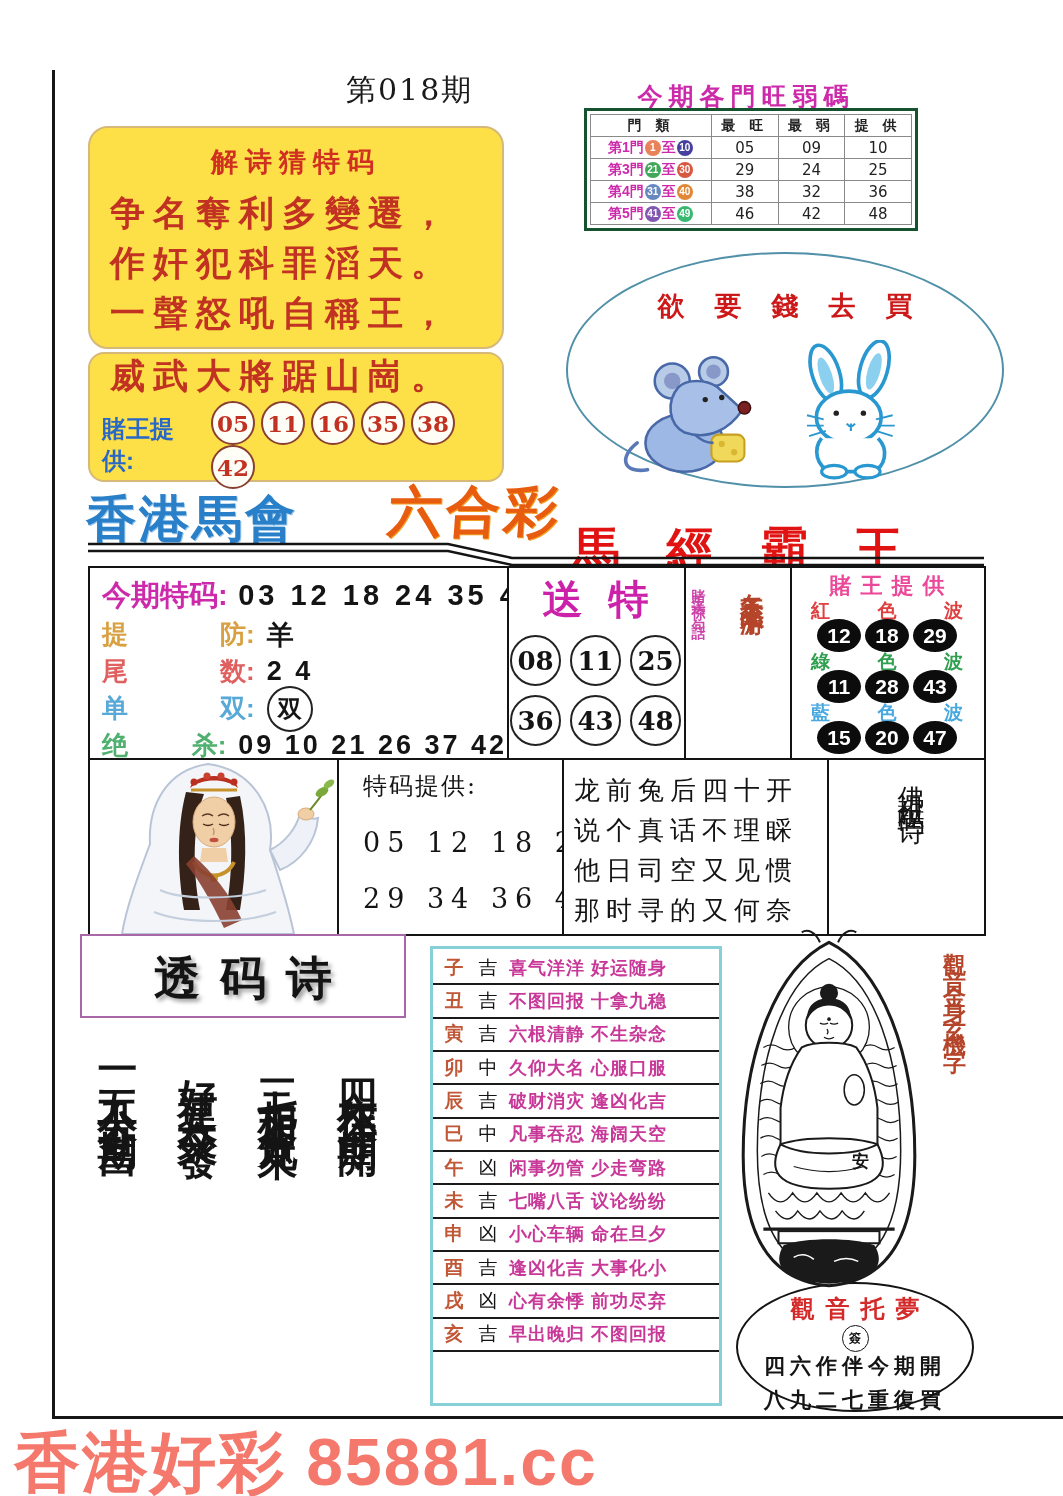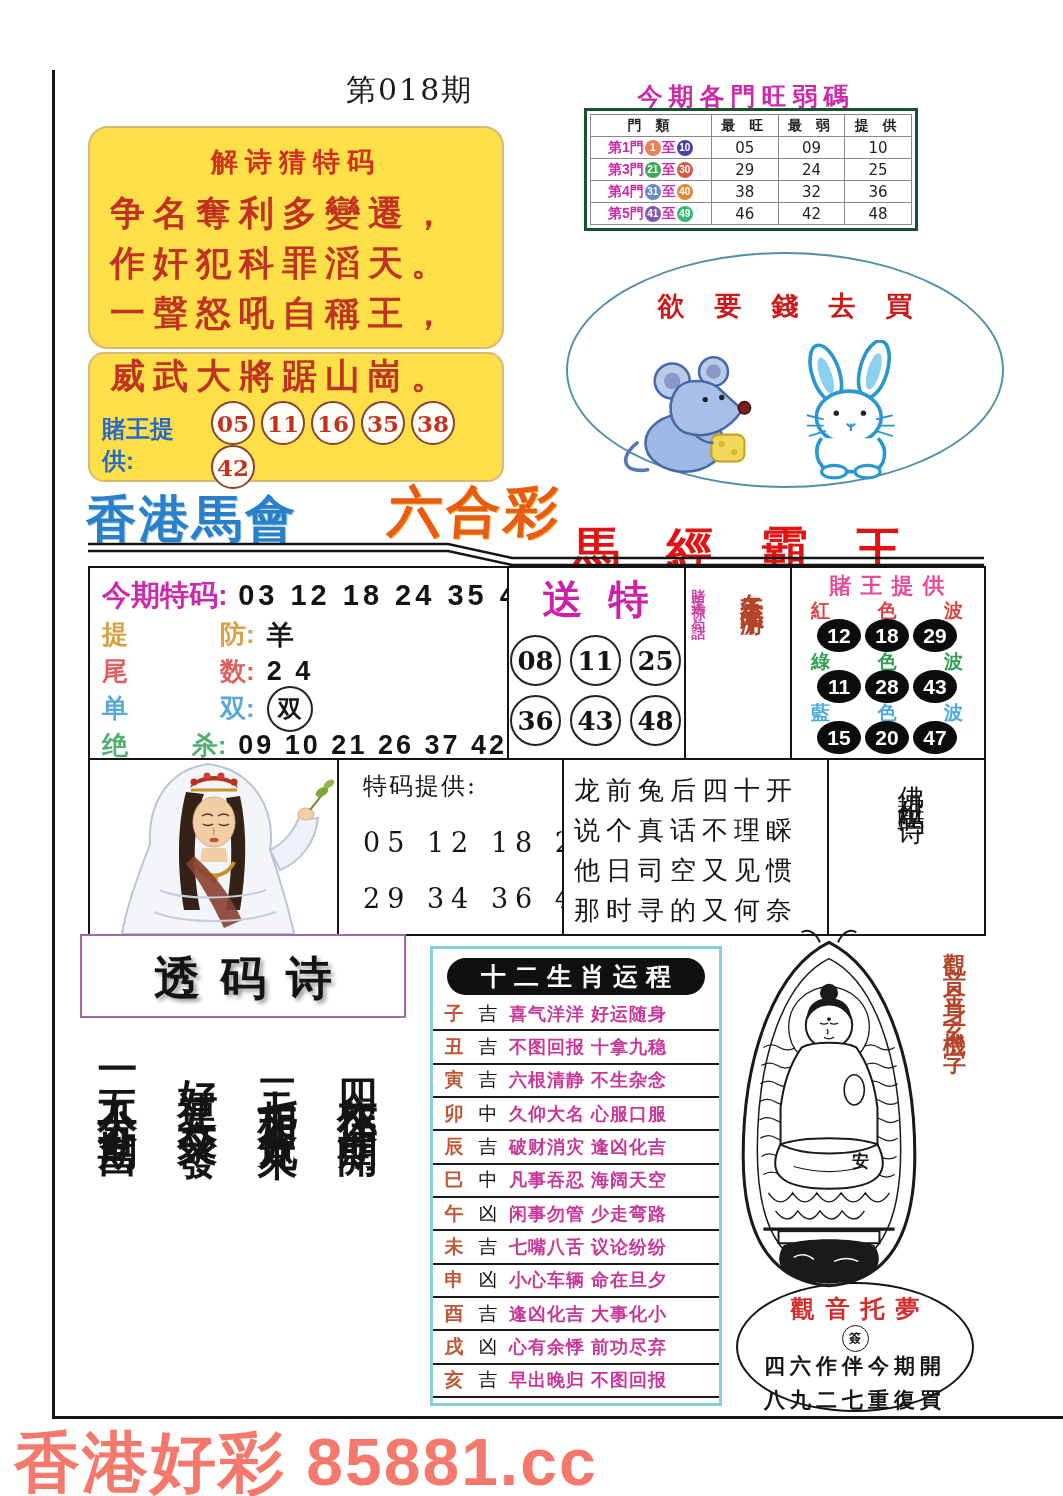--- a/index.html
+++ b/index.html
@@ -382,21 +382,20 @@
     <div class="touma-title">透码诗</div>
   </div>
   <div class="abs" id="touma-cols">
       <div class="tm-col">四六作伴今期開</div>
       <div class="tm-col">三七相加合九來</div>
       <div class="tm-col">好運三八今又發</div>
       <div class="tm-col">一五不分今期昌</div>
     </div>
 
   <div class="abs" id="zodiac">
-    <div class="zo-title">十二生肖运程</div>
     <div class="zo-rows" id="zo-rows">
         <div class="zo-row">
           <span class="zo-branch">子</span>
           <span class="zo-luck">吉</span>
           <span class="zo-text">喜气洋洋 好运随身</span>
         </div>
         <div class="zo-row">
           <span class="zo-branch">丑</span>
           <span class="zo-luck">吉</span>
           <span class="zo-text">不图回报 十拿九稳</span>

